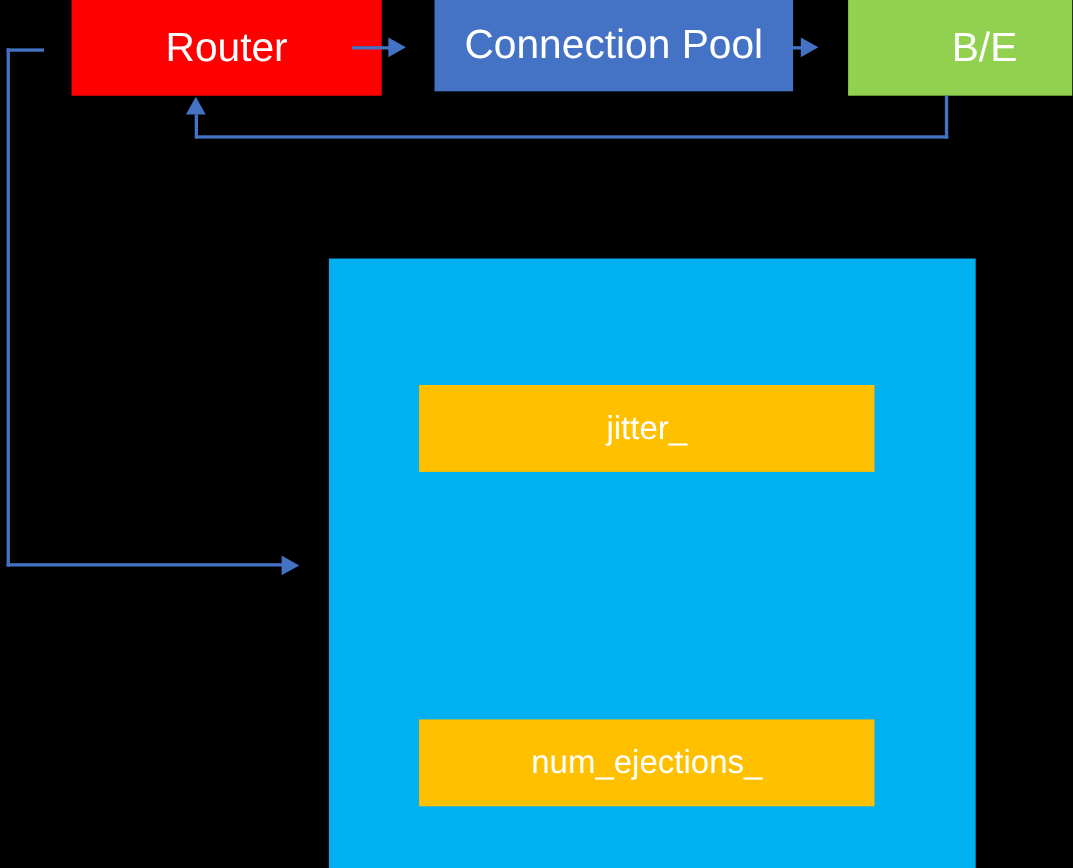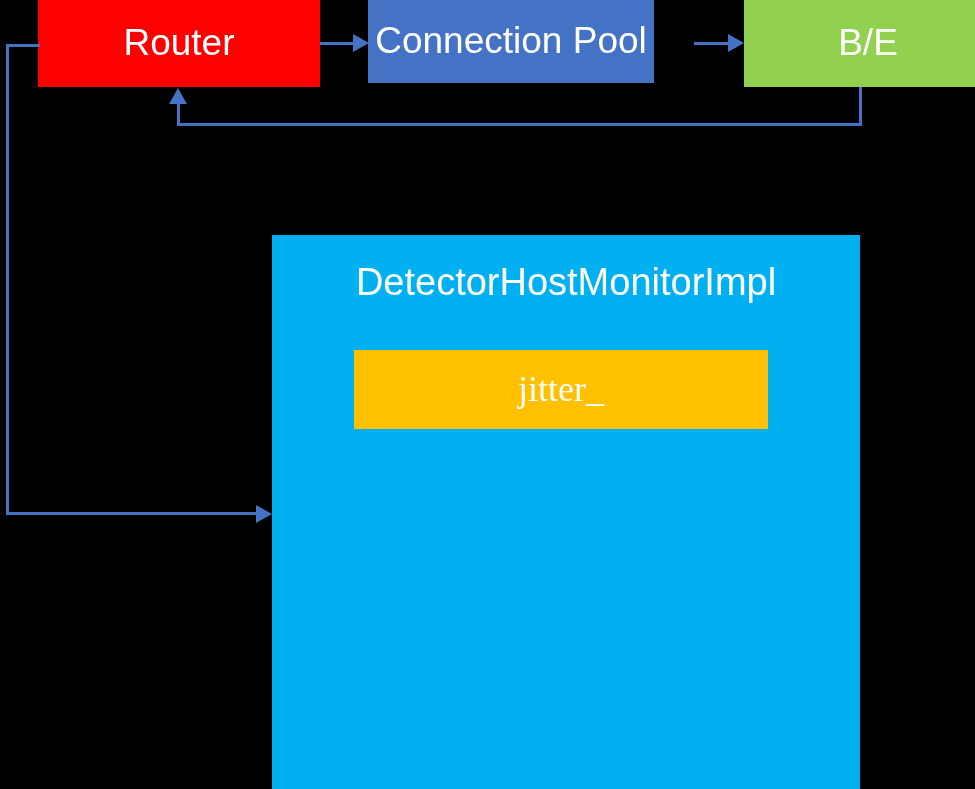--- a/index.html
+++ b/index.html
@@ -23,35 +23,36 @@
   .node {
     position: absolute;
     display: flex;
     align-items: center;
     justify-content: center;
     color: #ffffff;
     text-align: center;
     line-height: 1.05;
     white-space: nowrap;
     box-sizing: border-box;
+    margin-left: 27px;
   }
 
   
   .node-router {
     left: 38px;
     top: 0px;
     width: 282px;
     height: 87px;
     background: #FF0000;
     font-size: 37px;
   }
   .node-pool {
     left: 368px;
     top: 0px;
-    width: 286px;
+    width: 326px;
     height: 83px;
     background: #4472C4;
     font-size: 37px;
     align-items: center;
   }
   .node-be {
     left: 744px;
     top: 0px;
     width: 248px;
     height: 87px;
@@ -86,24 +87,23 @@
   .field {
     position: absolute;
     left: 82px;
     width: 414px;
     height: 79px;
     background: #FFC000;
     display: flex;
     align-items: center;
     justify-content: center;
     color: #ffffff;
-    font-size: 36px;
+    font-size: 30px;
     white-space: nowrap;
     box-sizing: border-box;
-    font-family: Liberation Serif, serif;
   }
   .field-0 { top: 115px; }
   .field-1 { top: 216px; }
   .field-2 { top: 317px; }
   .field-3 { top: 419px; }
 
   
   .conn {
     position: absolute;
     background: #4472C4;
@@ -177,24 +177,26 @@
   <div class="conn conn-v c-ret-v2"></div>
   <div class="arrow arrow-up c-ret-head"></div>
 
   <div class="conn conn-h c-det-h1"></div>
   <div class="conn conn-v c-det-v"></div>
   <div class="conn conn-h c-det-h2"></div>
   <div class="arrow arrow-right c-det-head"></div>
 
   <div class="node node-detector">
 
-    <div class="detector-title">DetectorHostMonitorImpl</div>
 
     <div class="field field-0">
       <span>jitter_</span>
     </div>
 
 
 
+    <div class="field field-3">
+      <span>num_ejections_</span>
+    </div>
 
   </div>
 
 </div>
 
 </body></html>

